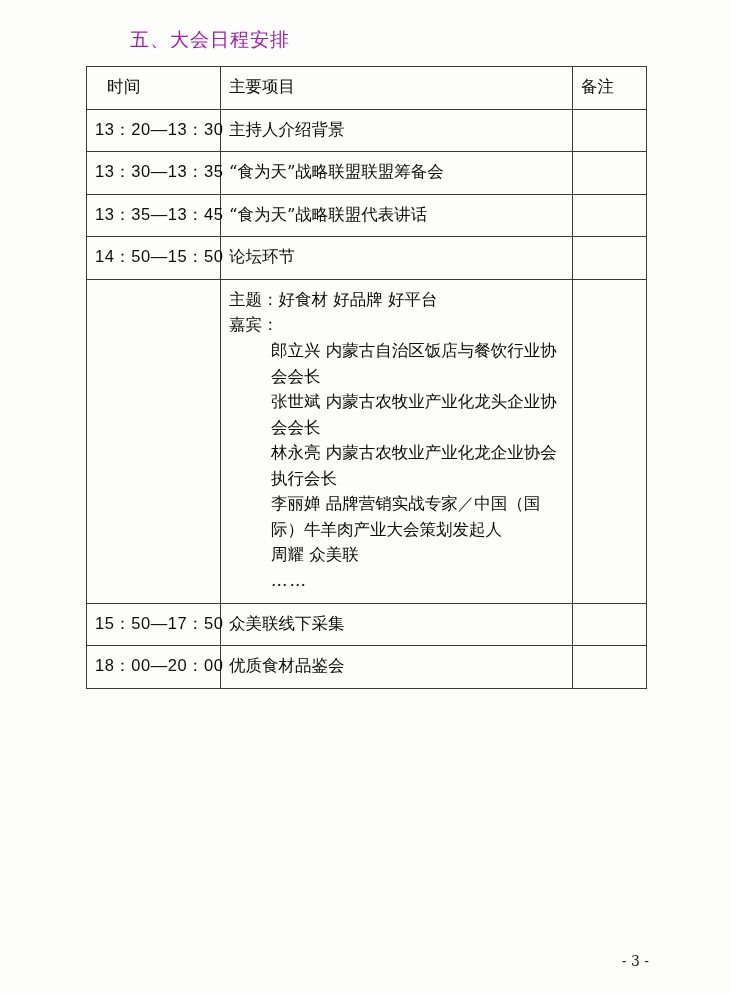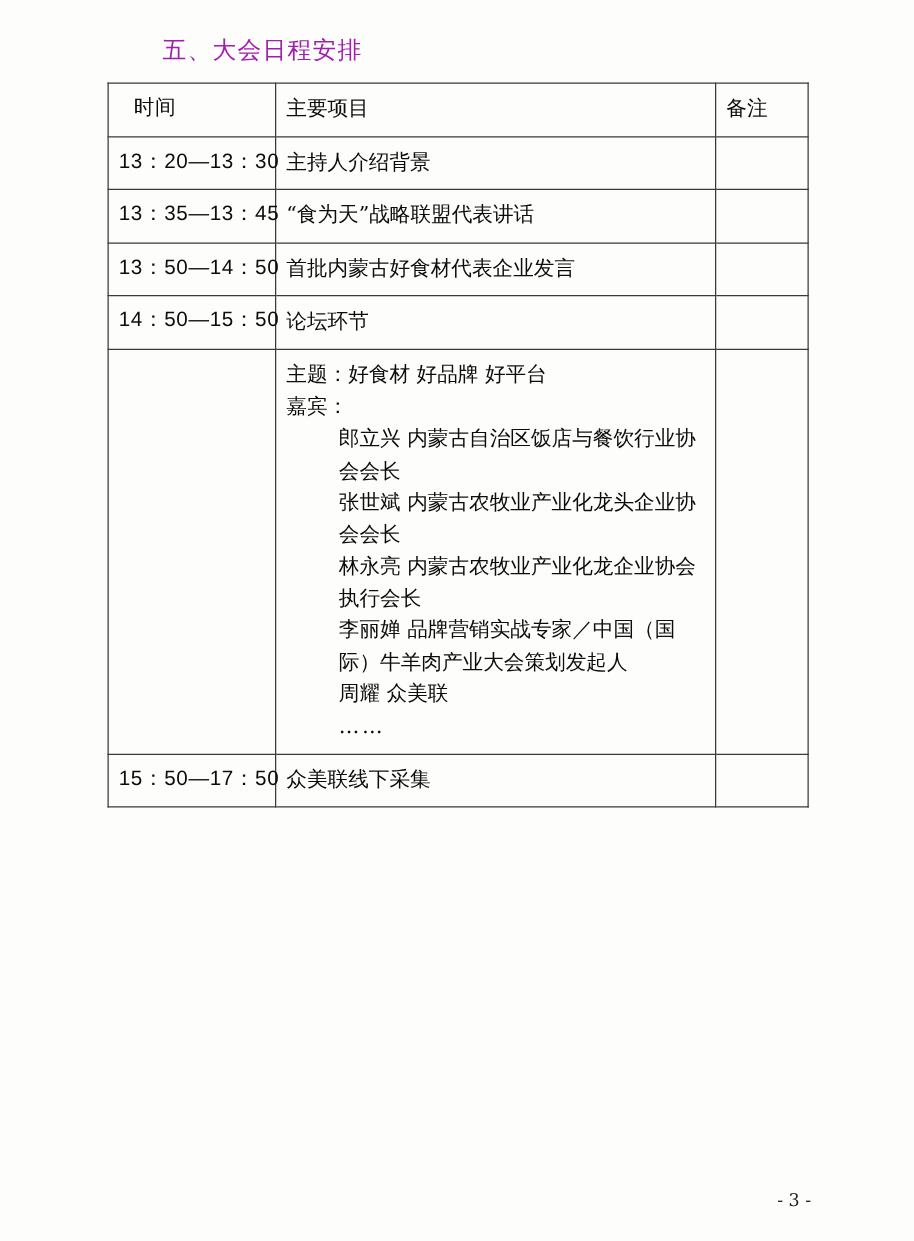--- a/index.html
+++ b/index.html
@@ -106,33 +106,33 @@
         <td class="head">备注</td>
       </tr>
 
 
       <tr>
         <td class="time">13：20—13：30</td>
         <td class="item">主持人介绍背景</td>
         <td class="note"></td>
       </tr>
 
+      <tr>
+        <td class="time">13：30—13：35</td>
+        <td class="item">“食为天”战略联盟联盟筹备会</td>
+        <td class="note"></td>
+      </tr>
 
       <tr>
         <td class="time">13：35—13：45</td>
         <td class="item">“食为天”战略联盟代表讲话</td>
         <td class="note"></td>
       </tr>
 
 
-      <tr>
-        <td class="time">13：50—14：50</td>
-        <td class="item">首批内蒙古好食材代表企业发言</td>
-        <td class="note"></td>
-      </tr>
 
       <tr>
         <td class="time">14：50—15：50</td>
         <td class="item">论坛环节</td>
         <td class="note"></td>
       </tr>
 
       <tr>
         <td class="time"></td>
         <td class="item forum-block">
@@ -148,17 +148,22 @@
         <td class="note"></td>
       </tr>
 
       <tr>
         <td class="time">15：50—17：50</td>
         <td class="item">众美联线下采集</td>
         <td class="note"></td>
       </tr>
 
 
+      <tr>
+        <td class="time">18：00—20：00</td>
+        <td class="item">优质食材品鉴会</td>
+        <td class="note"></td>
+      </tr>
     </tbody>
   </table>
 
   <div class="pagenum">- 3 -</div>
 </div>
 
 </body></html>

